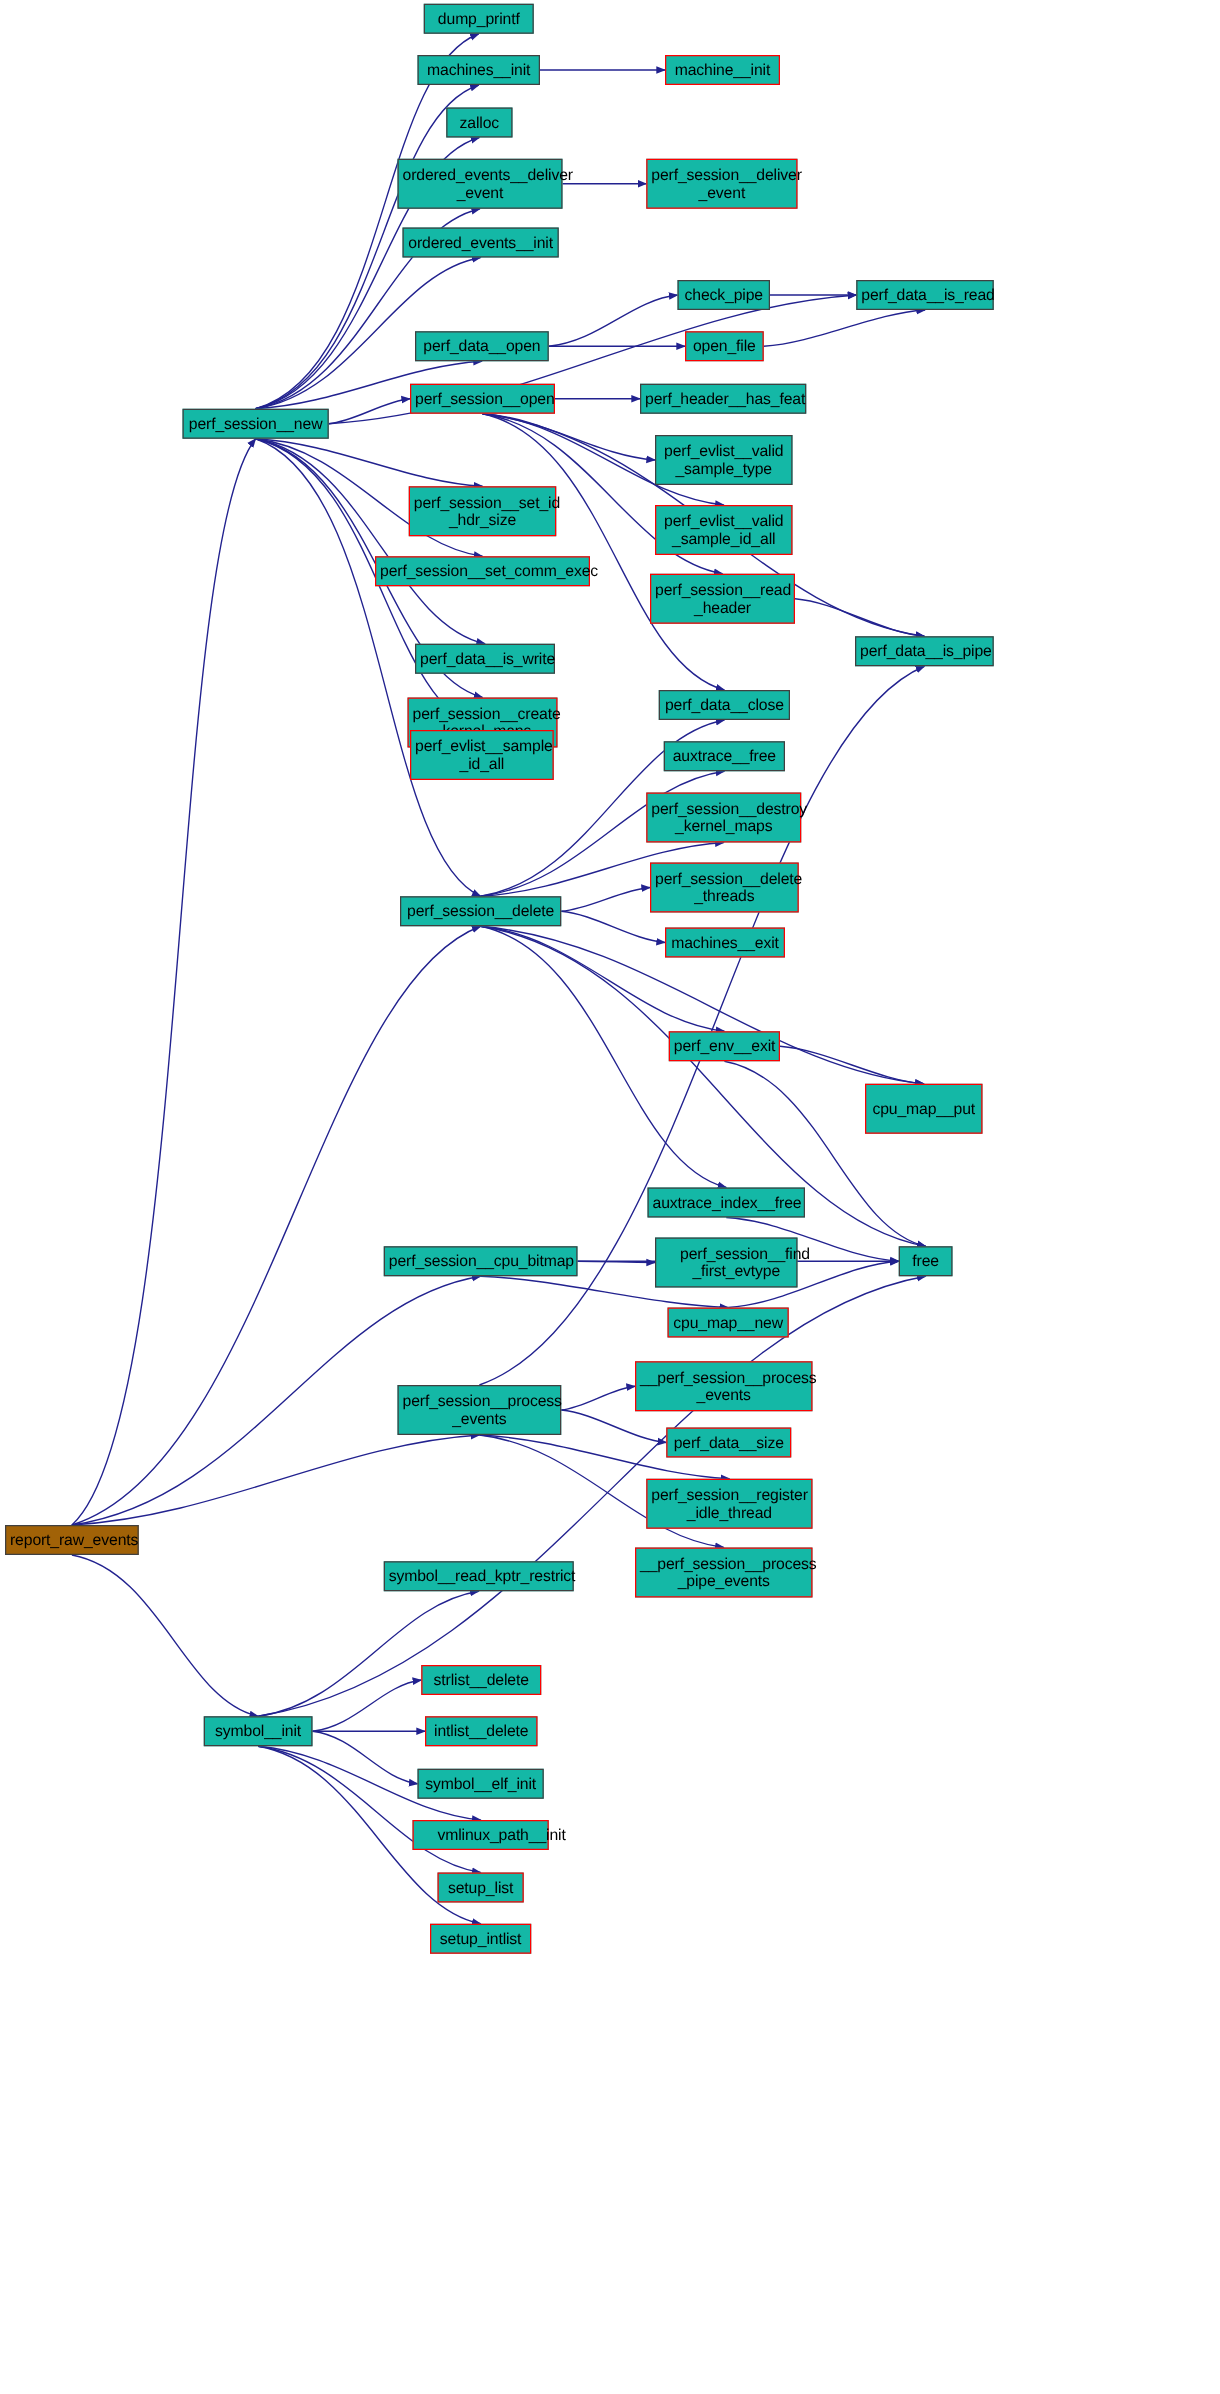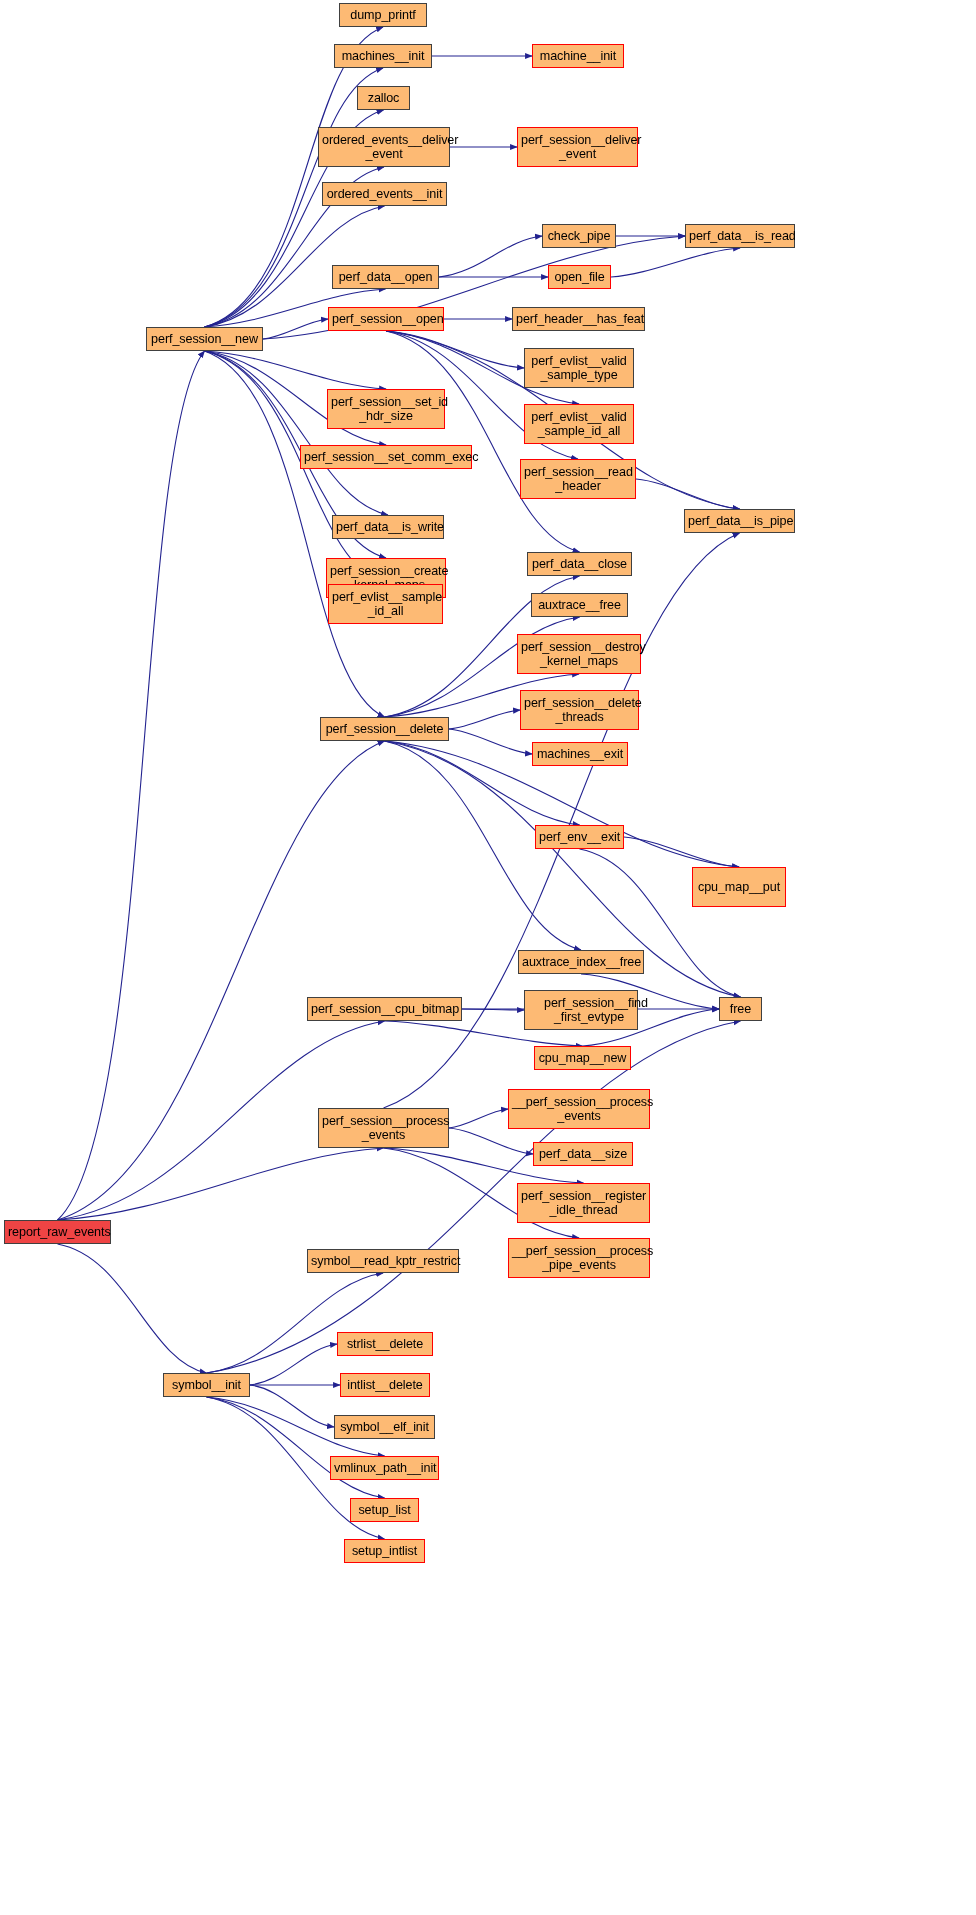--- a/index.html
+++ b/index.html
@@ -26,31 +26,31 @@
   .node {
     position: absolute;
     box-sizing: border-box;
     display: flex;
     align-items: center;
     justify-content: center;
     text-align: center;
     font-size: 12.6px;
     line-height: 14.5px;
     color: #000000;
-    background: #fdba74;
+    background: #14b8a6;
     border: 1px solid #404040;
     white-space: pre-line;
     letter-spacing: -0.1px;
     z-index: 2;
   }
   .node.red {
     border: 1px solid #ff0000;
   }
   .node.root {
-    background: #ef4444;
+    background: #a16207;
     border: 1px solid #404040;
   }
   .node .lbl {
     display: block;
     width: 100%;
     padding: 0 3px;
     box-sizing: border-box;
   }
 </style>
 </head>
@@ -180,16 +180,16 @@
 _events</span></div>
     <div class="node red" style="left: 533px; top: 1142px; width: 100px; height: 24px;"><span class="lbl">perf_data__size</span></div>
     <div class="node red" style="left: 517px; top: 1183px; width: 133px; height: 40px;"><span class="lbl">perf_session__register
 _idle_thread</span></div>
     <div class="node red" style="left: 508px; top: 1238px; width: 142px; height: 40px;"><span class="lbl">__perf_session__process
 _pipe_events</span></div>
     <div class="node" style="left: 307px; top: 1249px; width: 152px; height: 24px;"><span class="lbl">symbol__read_kptr_restrict</span></div>
     <div class="node red" style="left: 337px; top: 1332px; width: 96px; height: 24px;"><span class="lbl">strlist__delete</span></div>
     <div class="node red" style="left: 340px; top: 1373px; width: 90px; height: 24px;"><span class="lbl">intlist__delete</span></div>
     <div class="node" style="left: 334px; top: 1415px; width: 101px; height: 24px;"><span class="lbl">symbol__elf_init</span></div>
-    <div class="node red" style="left: 330px; top: 1456px; width: 109px; height: 24px;"><span class="lbl">vmlinux_path__init</span></div>
+    <div class="node red" style="left: 330px; top: 1456px; width: 109px; height: 24px; padding-left: 16px;"><span class="lbl">vmlinux_path__init</span></div>
     <div class="node red" style="left: 350px; top: 1498px; width: 69px; height: 24px;"><span class="lbl">setup_list</span></div>
     <div class="node red" style="left: 344px; top: 1539px; width: 81px; height: 24px;"><span class="lbl">setup_intlist</span></div>
   </div>
 
 </body></html>

